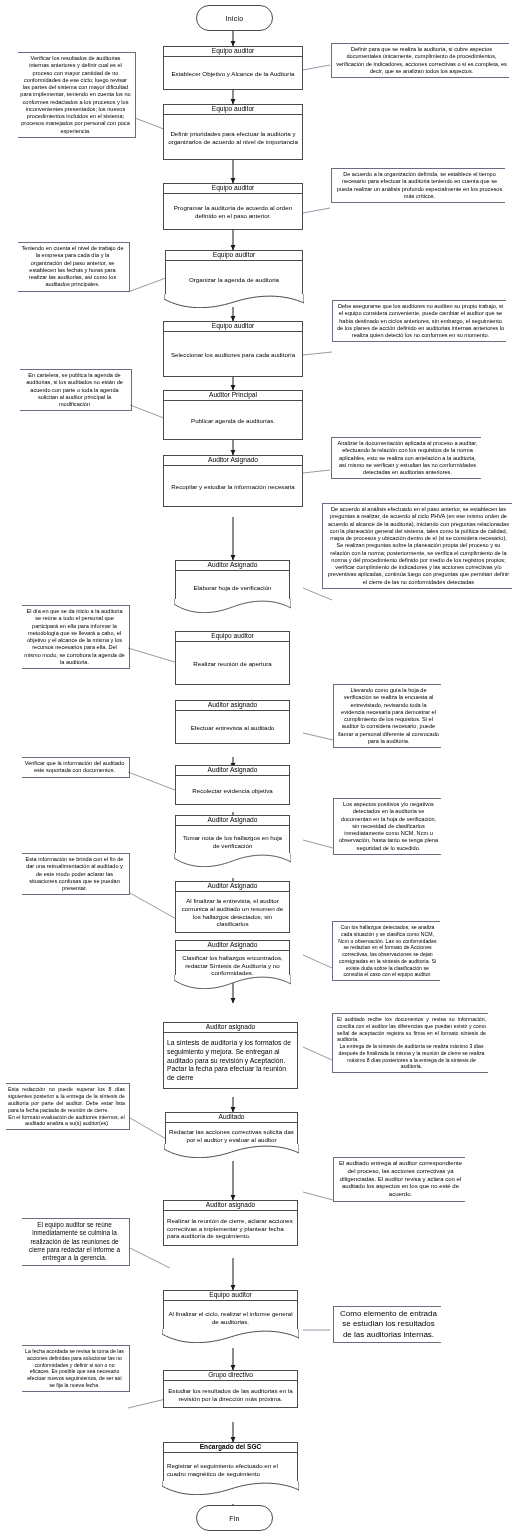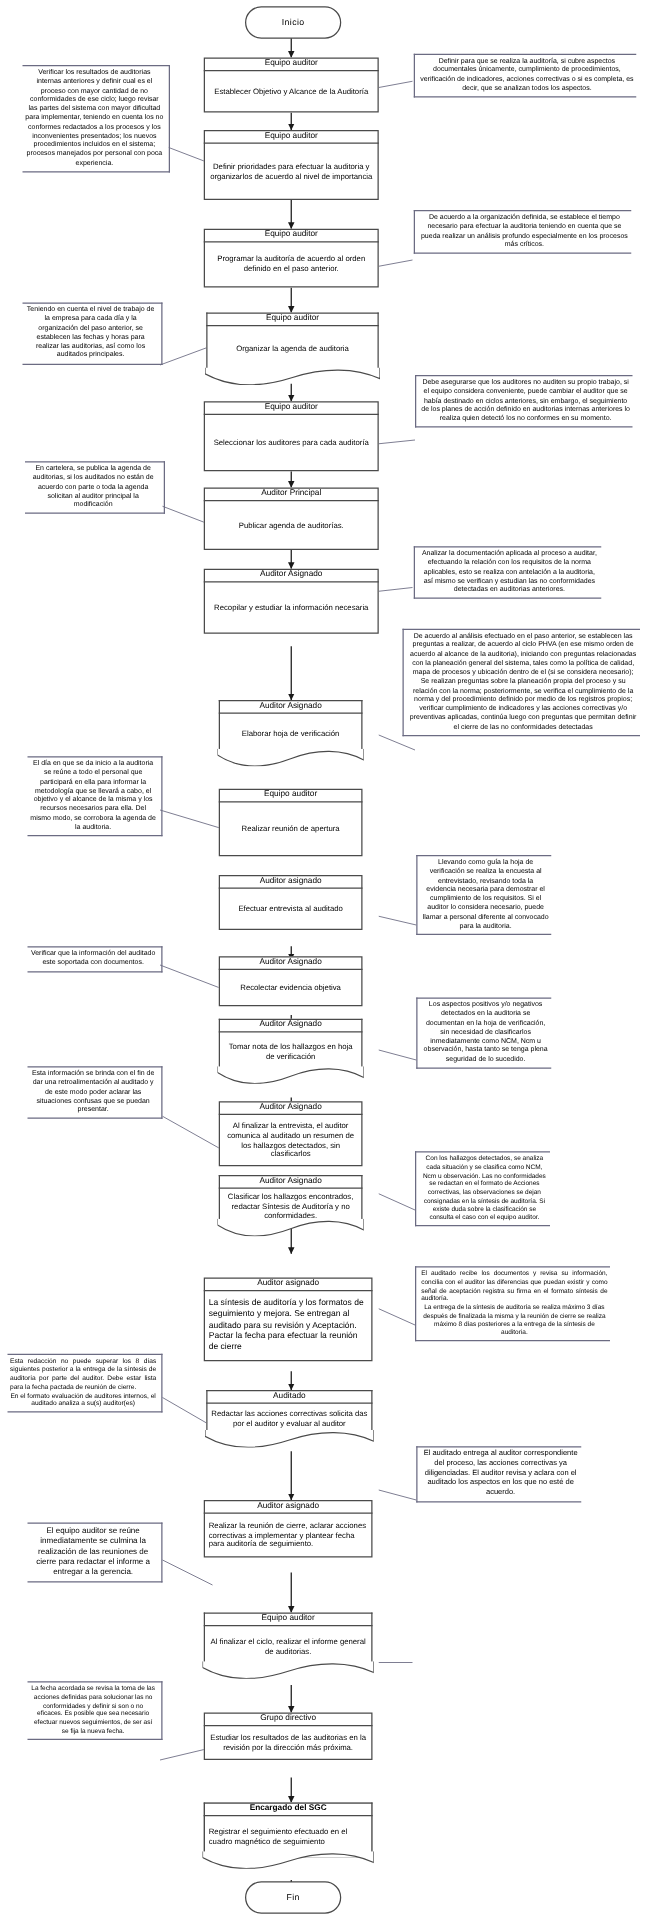--- a/index.html
+++ b/index.html
@@ -325,20 +325,23 @@
 
   <div class="note left-br just" style="left:332px;top:1013px;width:156px;font-size:5.2px;">
     <p>El auditado recibe los documentos y revisa su información, concilia con el auditor las diferencias que puedan existir y como señal de aceptación registra su firma en el formato síntesis de auditoría.</p>
     <p style="text-align:center;">La entrega de la síntesis de auditoría se realiza máximo 3 días después de finalizada la misma y la reunión de cierre se realiza máximo 8 días posteriores a la entrega de la síntesis de auditoria.</p>
   </div>
 
   <div class="note left-br" style="left:333px;top:1157px;width:132px;font-size:6px;">
     <p>El auditado entrega al auditor correspondiente del proceso, las acciones correctivas ya diligenciadas. El auditor revisa  y aclara con el auditado  los aspectos en los que no esté de acuerdo.</p>
   </div>
 
+  <div class="note left-br plain" style="left:333px;top:1306px;width:108px;font-size:8px;border-left:1px solid #6b6b82;border-top:1px solid #6b6b82;border-bottom:1px solid #6b6b82;">
+    <p>Como elemento de entrada se estudian los resultados de las auditorias internas.</p>
+  </div>
 
   <div class="pbox doc" style="left:163px;top:1442px;width:135px;height:44px;">
     <div class="frame"></div>
     <div class="role" style="font-weight:bold;">Encargado del SGC</div>
     <div class="body left">Registrar el seguimiento  efectuado en el cuadro magnético de seguimiento</div>
     <svg class="wave" viewBox="0 0 140 14" preserveAspectRatio="none">
       <path d="M0,0 L0,5 C20,16 45,16 70,8 C95,0 120,0 140,9 L140,0" fill="#fff" stroke="#4a4a4a" stroke-width="1"></path>
     </svg>
   </div>
 

